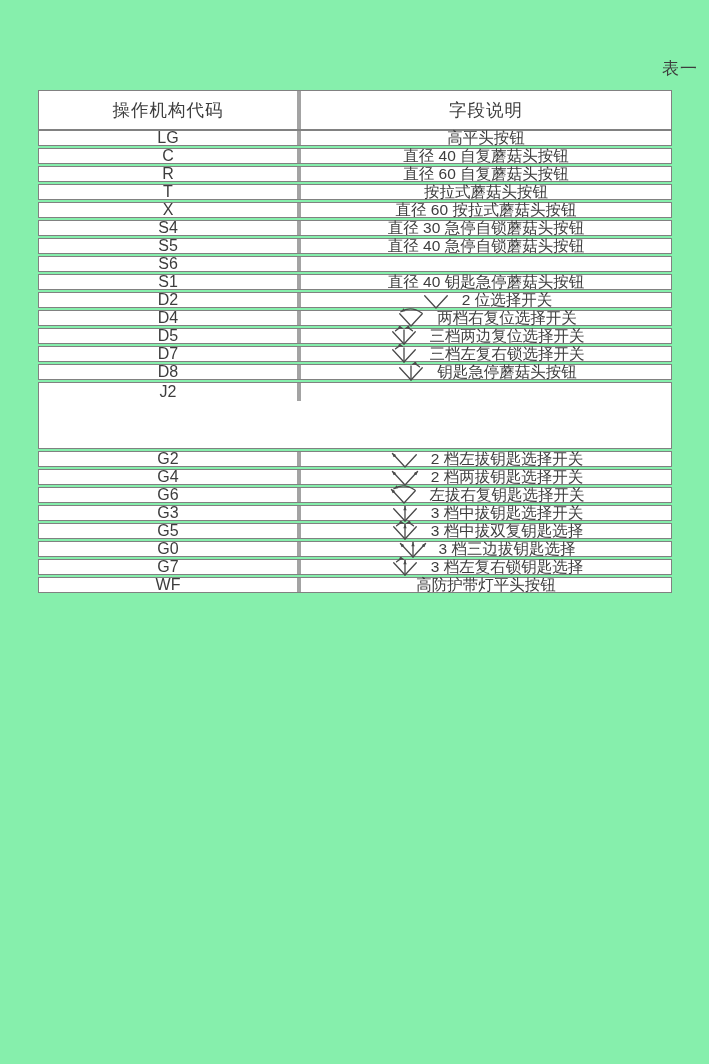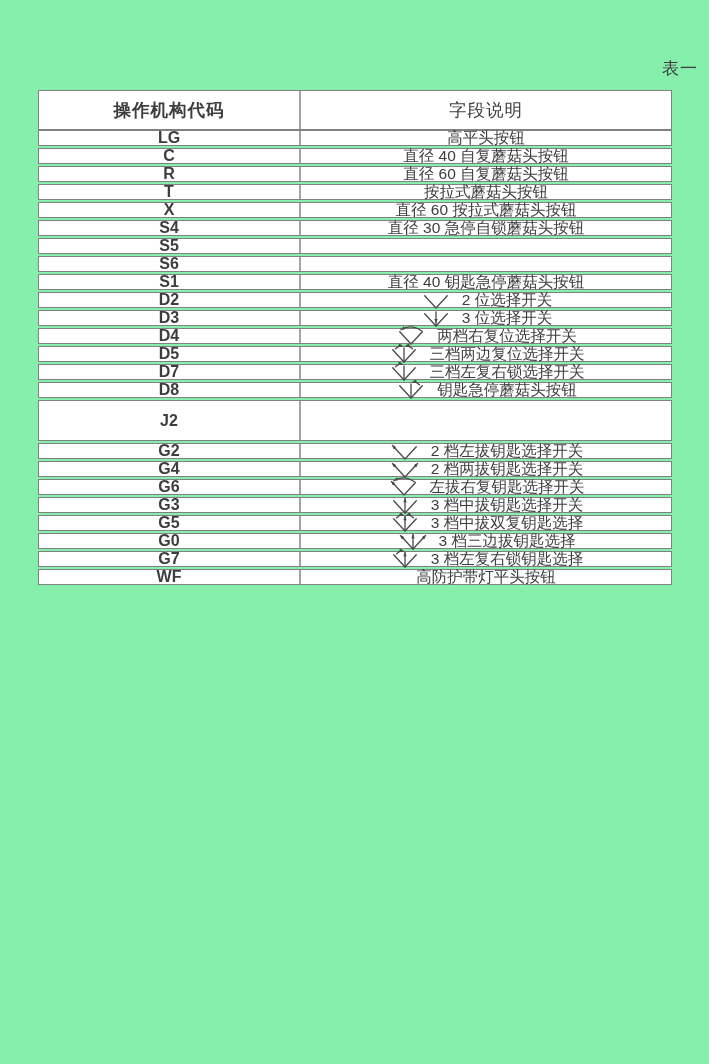--- a/index.html
+++ b/index.html
@@ -26,28 +26,27 @@
   }
   .t-row{
     display:flex;
     box-sizing:border-box;
     border:1px solid #818181;
     background:#fff;
     height:16px;
   }
   .t-row + .t-row{margin-top:2px;}
   .t-row.header{height:40px;}
-  .t-row.tall{height:41px;}
+  .t-row.tall{height:67px;flex-direction:column;}
   .cell-code{
     box-sizing:border-box;
     width:262px;
-    border-right:2px solid #a3a3a3;
+    border-right:4px solid #a3a3a3;
     display:flex;align-items:center;justify-content:center;
     font-size:16px;
-    font-weight:bold;
   }
   .cell-desc{
     flex:1;
     display:flex;align-items:center;justify-content:center;
     gap:10px;
     font-size:15.5px;
   }
   .header .cell-code,.header .cell-desc{font-size:17.5px;letter-spacing:1px;}
   .desc-lines{display:flex;flex-direction:column;align-items:flex-start;line-height:1.3;}
   .sw-icon{display:flex;align-items:center;}
@@ -127,20 +126,27 @@
 
       <span class="desc-lines">
         <span>直径 30 急停自锁蘑菇头按钮</span>
 
       </span>
     </div>
   </div>
 
   <div class="t-row">
     <div class="cell-code">S5</div>
+    <div class="cell-desc">
+
+      <span class="desc-lines">
+        <span>直径 40 急停自锁蘑菇头按钮</span>
+
+      </span>
+    </div>
   </div>
 
   <div class="t-row">
     <div class="cell-code">S6</div>
   </div>
 
   <div class="t-row">
     <div class="cell-code">S1</div>
     <div class="cell-desc">
 
@@ -159,36 +165,20 @@
                 <path d="M5 6 L17 19 L29 6"></path>
               </svg>
             </span>
       <span class="desc-lines">
         <span>2 位选择开关</span>
 
       </span>
     </div>
   </div>
 
-  <div class="t-row">
-    <div class="cell-code">D3</div>
-    <div class="cell-desc">
-      <span class="sw-icon">
-              <svg viewBox="0 0 34 22" width="32" height="21" fill="none" stroke="#4a4a4a" stroke-width="1.4" stroke-linecap="round" stroke-linejoin="round">
-                <path d="M5 6 L17 19 L29 6"></path>
-                <path d="M17 4 L17 19"></path>
-                <polygon fill="#4a4a4a" stroke="none" points="17.0,16.0 15.2,11.6 18.8,11.6"></polygon>
-              </svg>
-            </span>
-      <span class="desc-lines">
-        <span>3 位选择开关</span>
-
-      </span>
-    </div>
-  </div>
 
   <div class="t-row">
     <div class="cell-code">D4</div>
     <div class="cell-desc">
       <span class="sw-icon">
               <svg viewBox="0 0 34 22" width="32" height="21" fill="none" stroke="#4a4a4a" stroke-width="1.4" stroke-linecap="round" stroke-linejoin="round">
                 <path d="M5 6 L17 19 L29 6"></path>
                 <path d="M28.5 5.2 Q17 -2.8 6.2 3.8"></path>
                 <polygon fill="#4a4a4a" stroke="none" points="6.2,3.9 9.2,0.2 10.9,3.4"></polygon>
               </svg>

